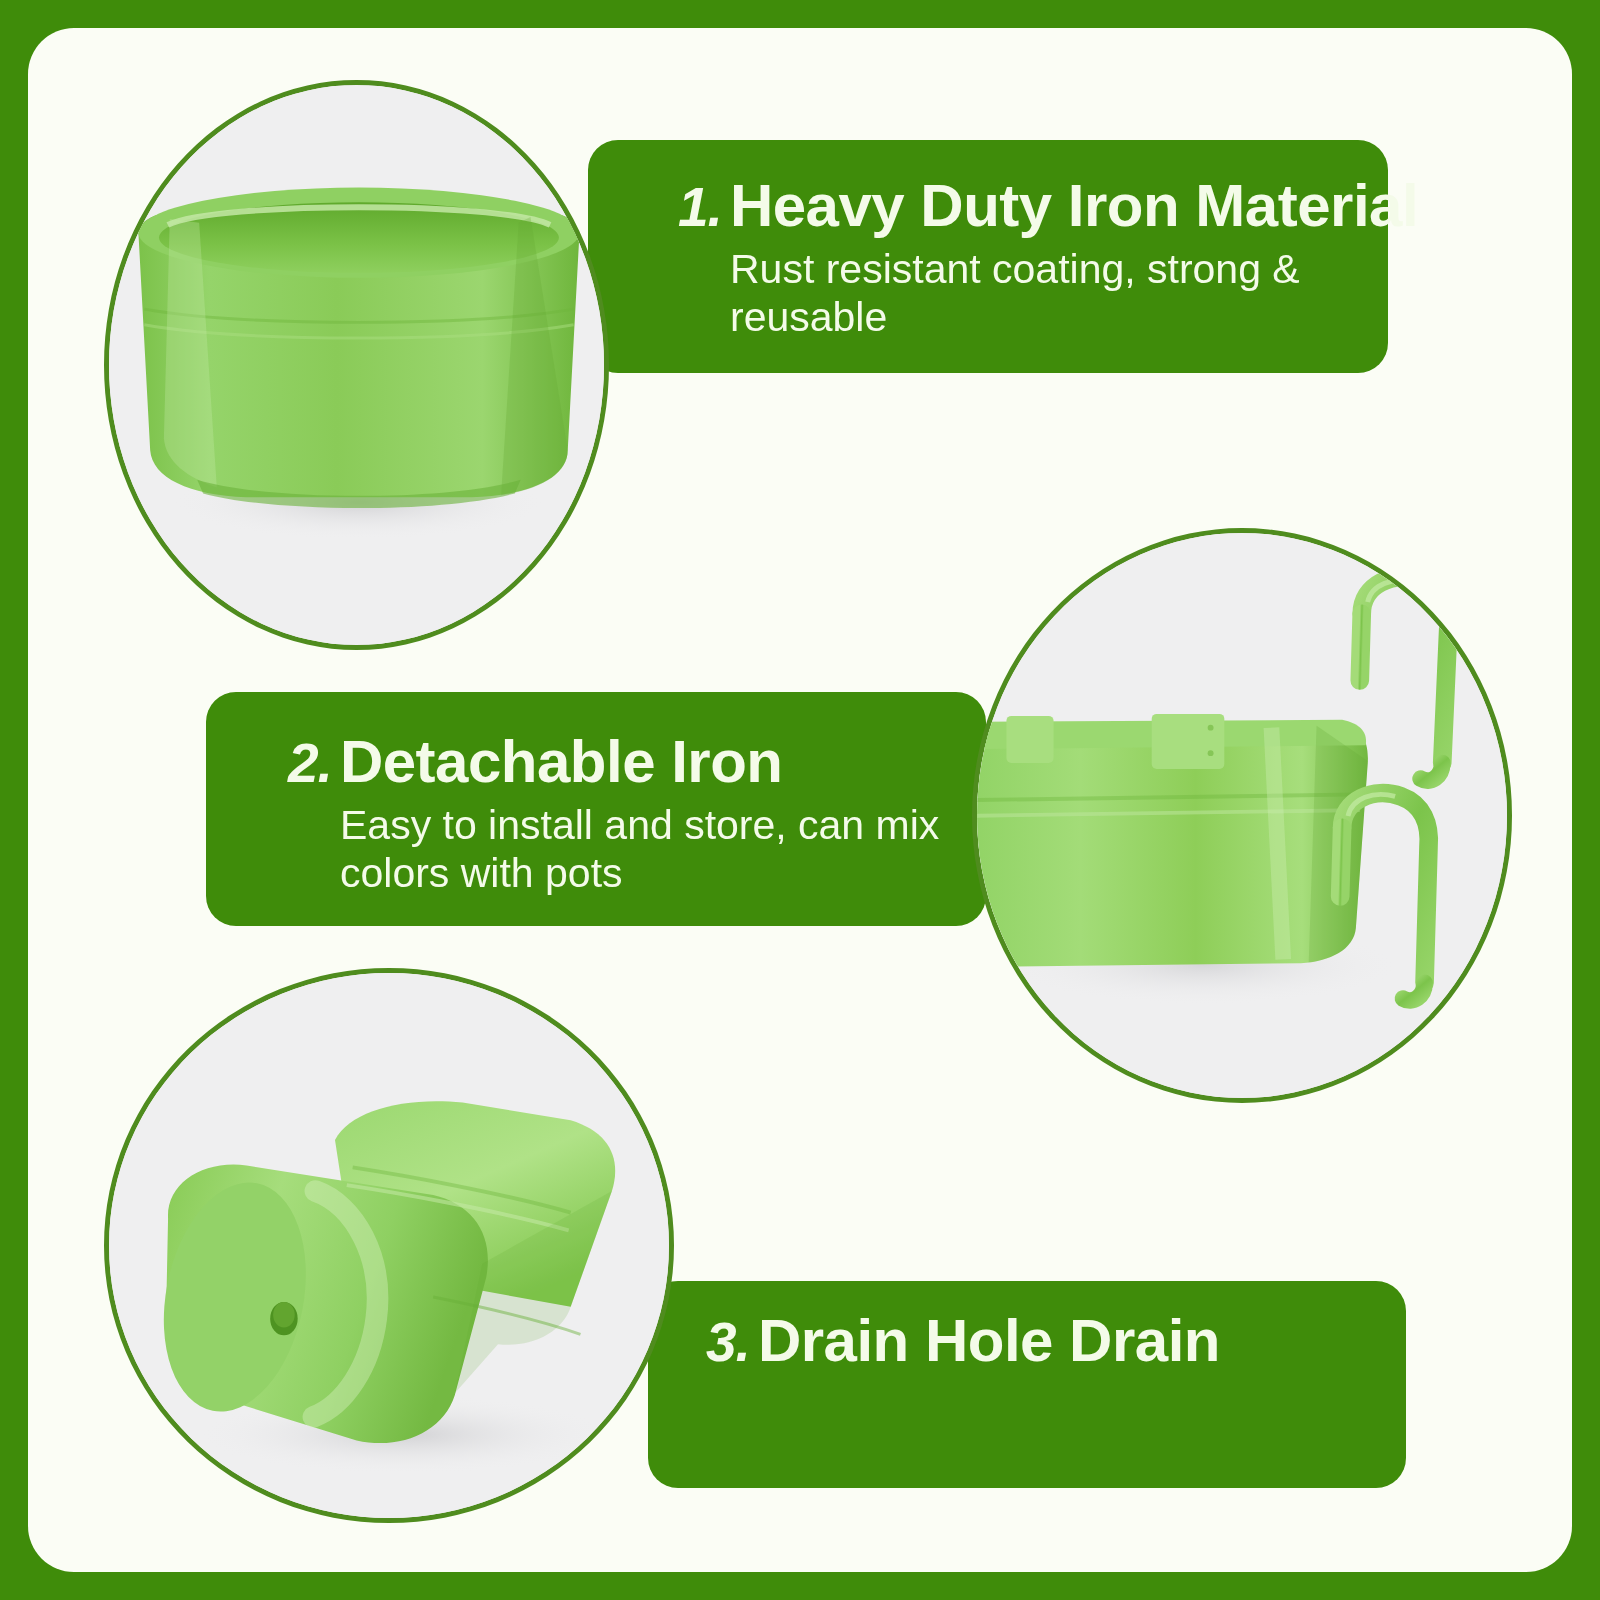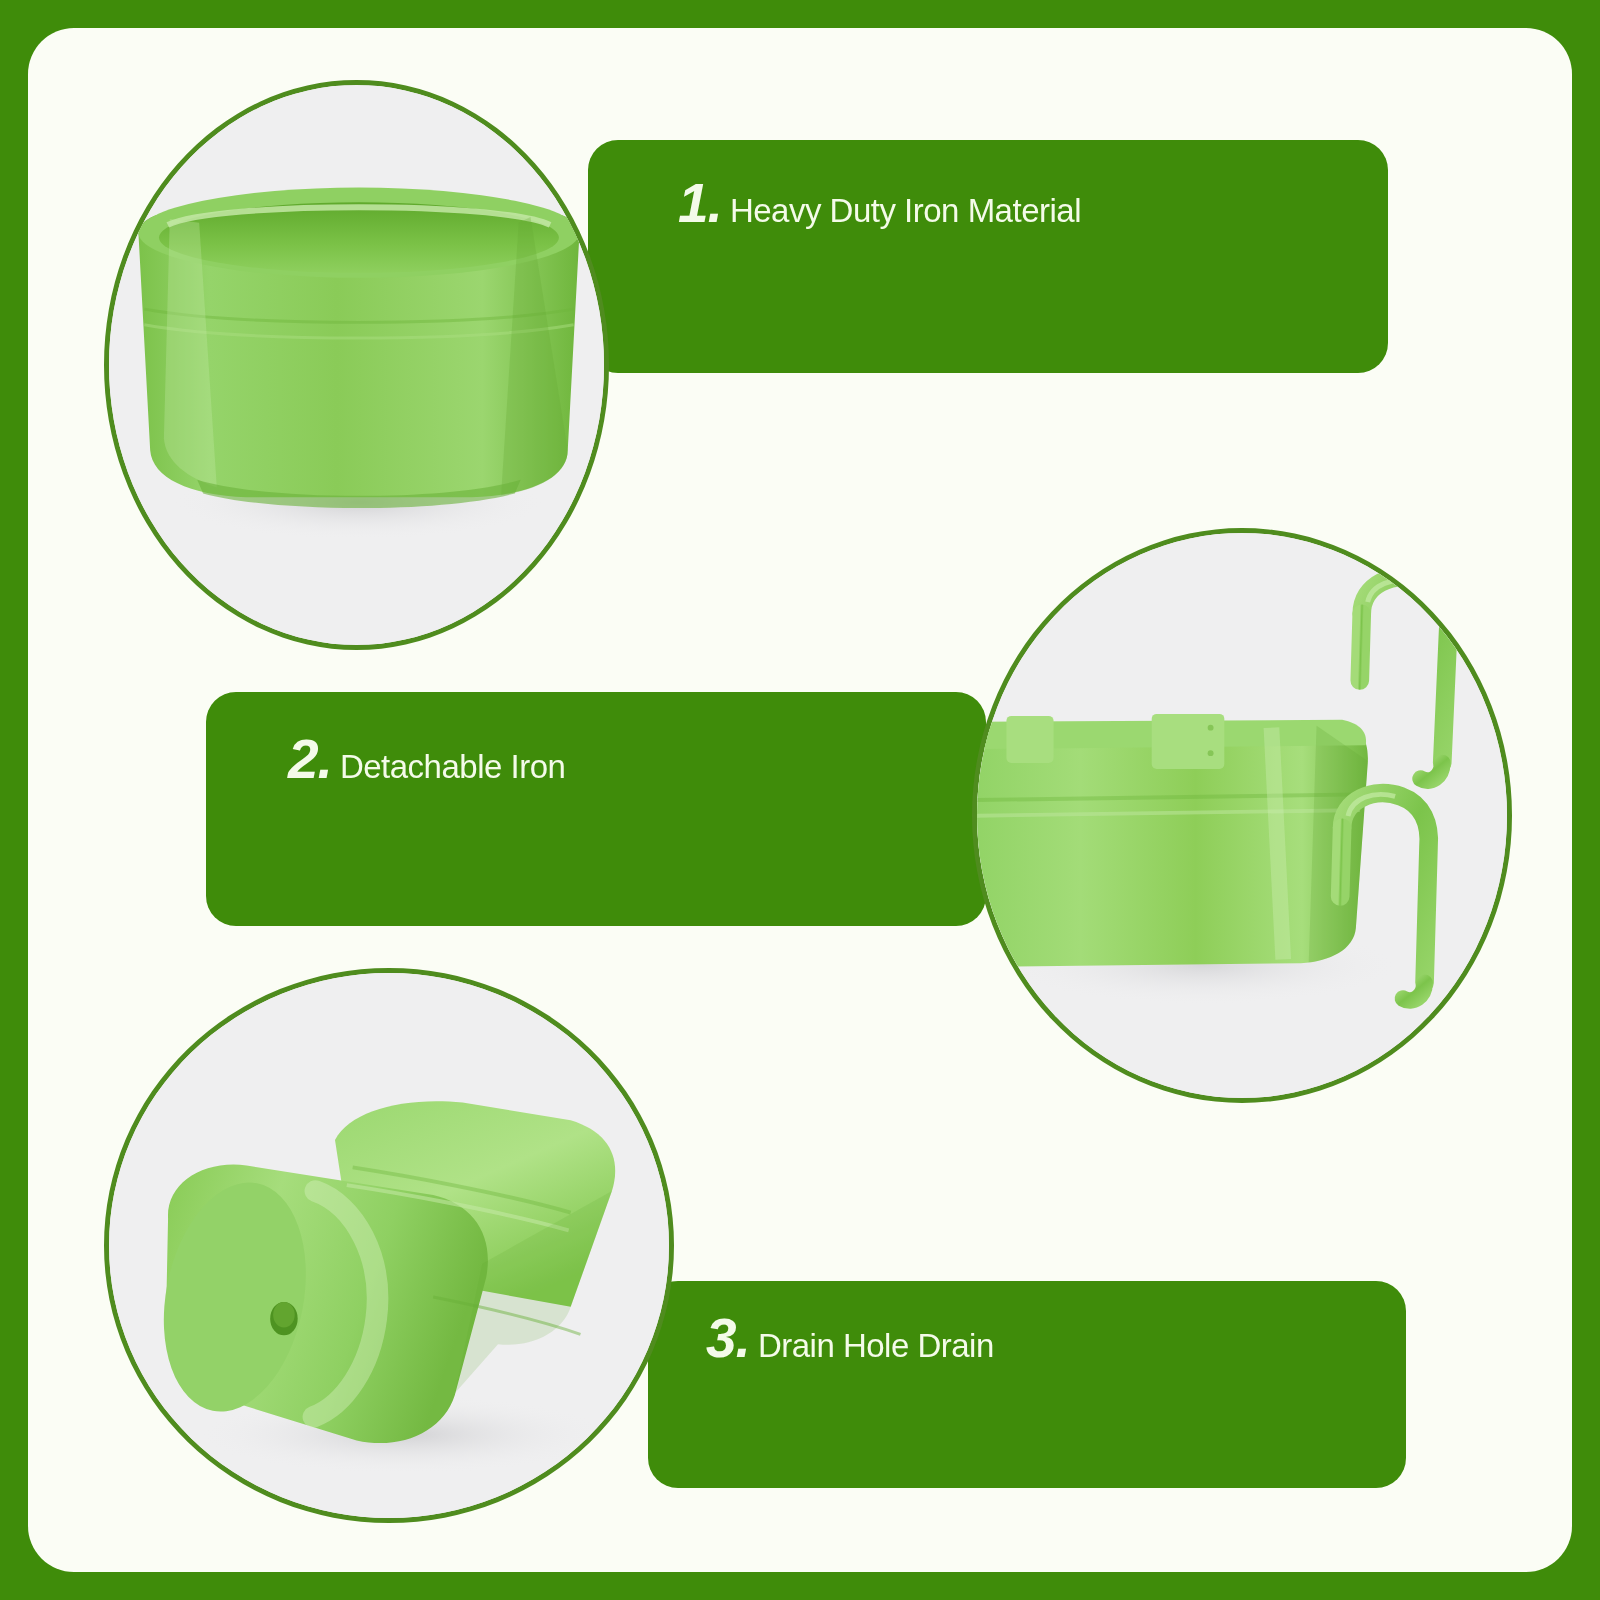--- a/index.html
+++ b/index.html
@@ -31,22 +31,22 @@
   }
   .num{
     font-size:55px;
     font-weight:bold;
     font-style:italic;
     line-height:1;
     letter-spacing:-1px;
     margin-right:8px;
   }
   .head{
-    font-size:33px;
-    font-weight:normal;
+    font-size:60px;
+    font-weight:bold;
     line-height:1;
     letter-spacing:-0.5px;
   }
   .sub{
     font-size:41px;
     line-height:1.18;
     margin-top:9px;
     margin-left:52px;
   }
 
@@ -89,20 +89,21 @@
 <body>
 
 <div class="page">
 
   <div class="callout" id="callout-1">
     <div class="inner">
       <div class="line1">
         <span class="num">1.</span>
         <span class="head">Heavy Duty Iron Material</span>
       </div>
+      <div class="sub">Rust resistant coating, strong &amp; reusable</div>
     </div>
   </div>
 
   <div class="photo" id="photo-1">
     <svg viewBox="0 0 505 570" xmlns="http://www.w3.org/2000/svg">
       <defs>
         <linearGradient id="p1body" x1="0" y1="0" x2="1" y2="0">
           <stop offset="0%" stop-color="#7CC24A"></stop>
           <stop offset="16%" stop-color="#95D46A"></stop>
           <stop offset="45%" stop-color="#8ACB58"></stop>
@@ -141,20 +142,21 @@
       <path d="M90 402 C160 424 350 424 420 402 L414 416 C340 436 168 436 96 416 Z" fill="#6AB23A" opacity="0.6"></path>
     </svg>
   </div>
 
   <div class="callout" id="callout-2">
     <div class="inner">
       <div class="line1">
         <span class="num">2.</span>
         <span class="head">Detachable Iron</span>
       </div>
+      <div class="sub">Easy to install and store, can mix colors with pots</div>
     </div>
   </div>
 
   <div class="photo" id="photo-2">
     <svg viewBox="0 0 540 575" xmlns="http://www.w3.org/2000/svg">
       <defs>
         <linearGradient id="p2body" x1="0" y1="0" x2="1" y2="0">
           <stop offset="0%" stop-color="#8FD263"></stop>
           <stop offset="30%" stop-color="#A3DC78"></stop>
           <stop offset="58%" stop-color="#8ECE58"></stop>

